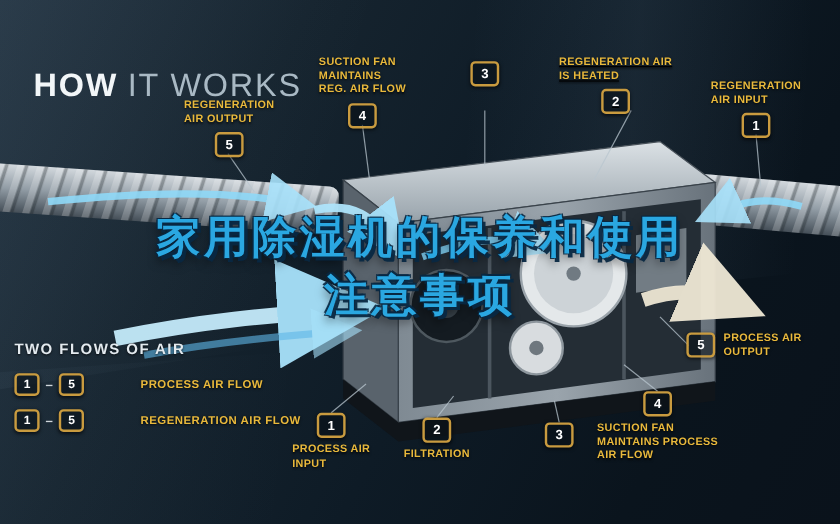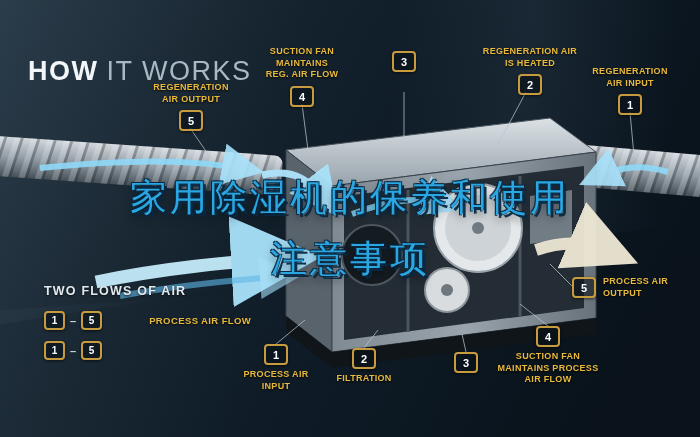--- a/index.html
+++ b/index.html
@@ -20,44 +20,44 @@
     transform:rotate(-4deg);}
   .scene{position:absolute;left:0;top:0;z-index:2;}
 
   .title{position:absolute;left:28px;top:16px;z-index:5;font-size:27px;letter-spacing:1.5px;margin-top:40px;}
   .t-bold{font-weight:800;color:#f2f6f8;}
   .t-light{font-weight:500;color:#a9b9c4;margin-left:8px;}
 
   .callout{position:absolute;z-index:5;display:flex;flex-direction:column;align-items:center;}
   .clabel{
     color:#e9b93c;font-size:9px;font-weight:bold;line-height:1.3;
-    letter-spacing:.3px;text-align:center;white-space:pre-line;
+    letter-spacing:.3px;white-space:pre-line;
     text-shadow:0 1px 2px rgba(0,0,0,.8);
   }
   .badge{
     display:inline-flex;align-items:center;justify-content:center;
     width:20px;height:17px;border:2px solid #c99b3f;border-radius:4px;
     background:rgba(8,16,24,.6);color:#fff;font-size:11px;font-weight:bold;
     box-shadow:0 1px 3px rgba(0,0,0,.6);flex:0 0 auto;
   }
   .callout.c-top .badge{margin-top:5px;}
   .callout.c-bottom .badge{margin-bottom:4px;}
   .callout.c-row{flex-direction:row;align-items:center;}
   .callout.c-row .badge{margin-right:7px;}
   .callout.c-row .clabel{text-align:left;}
 
   .cn{position:absolute;left:0;right:0;top:176px;z-index:6;text-align:center;}
   .cn-line{
-    font-size:37px;font-weight:normal;color:#2aa7e1;letter-spacing:3px;line-height:1.2;
+    font-size:37px;font-weight:bold;color:#2aa7e1;letter-spacing:3px;line-height:1.2;
     text-shadow:3px 3px 0 rgba(8,40,66,.95),-1px -1px 0 rgba(8,40,66,.9),
       1px -1px 0 rgba(8,40,66,.9),-1px 1px 0 rgba(8,40,66,.9),0 5px 8px rgba(0,0,0,.55);
   }
-  .cn-line2{margin-top:17px;}
-
-  .legend{position:absolute;left:44px;top:284px;z-index:5;}
+  .cn-line2{margin-top:4px;}
+
+  .legend{position:absolute;left:12px;top:284px;z-index:5;}
   .legend-heading{color:#e3eaef;font-size:12.5px;font-weight:bold;letter-spacing:1.2px;margin-bottom:13px;
     text-shadow:0 1px 2px rgba(0,0,0,.7);}
   .legend-row{display:flex;align-items:center;margin-bottom:11px;}
   .badge-sm{width:17px;height:15px;font-size:10px;border-width:2px;}
   .legend-dash{color:#cfd6db;font-size:11px;font-weight:bold;margin:0 5px;}
   .legend-label{color:#e9b93c;font-size:9.5px;font-weight:bold;letter-spacing:.4px;margin-left:9px;
     text-shadow:0 1px 2px rgba(0,0,0,.8);padding-left:38px;}
 </style>
 </head>
 <body>
@@ -172,21 +172,21 @@
 REG. AIR FLOW</div>
     <span class="badge">
         <span>4</span>
       </span>
   </div>
   <div class="callout c-top" style="left:362px;top:46px;width:84px;">
     <span class="badge">
         <span>3</span>
       </span>
   </div>
-  <div class="callout c-top" style="left:474px;top:46px;width:112px;">
+  <div class="callout c-top" style="left:457px;top:46px;width:112px;text-decoration:underline;">
     <div class="clabel">REGENERATION AIR
 IS HEATED</div>
     <span class="badge">
         <span>2</span>
       </span>
   </div>
   <div class="callout c-top" style="left:582px;top:66px;width:96px;">
     <div class="clabel">REGENERATION
 AIR INPUT</div>
     <span class="badge">
@@ -247,16 +247,17 @@
       <span class="legend-label">PROCESS AIR FLOW</span>
     </div>
     <div class="legend-row">
       <span class="badge badge-sm">
           <span>1</span>
         </span>
       <span class="legend-dash">–</span>
       <span class="badge badge-sm">
           <span>5</span>
         </span>
+      <span class="legend-label">REGENERATION AIR FLOW</span>
     </div>
   </div>
 
 </div>
 
 </body></html>

